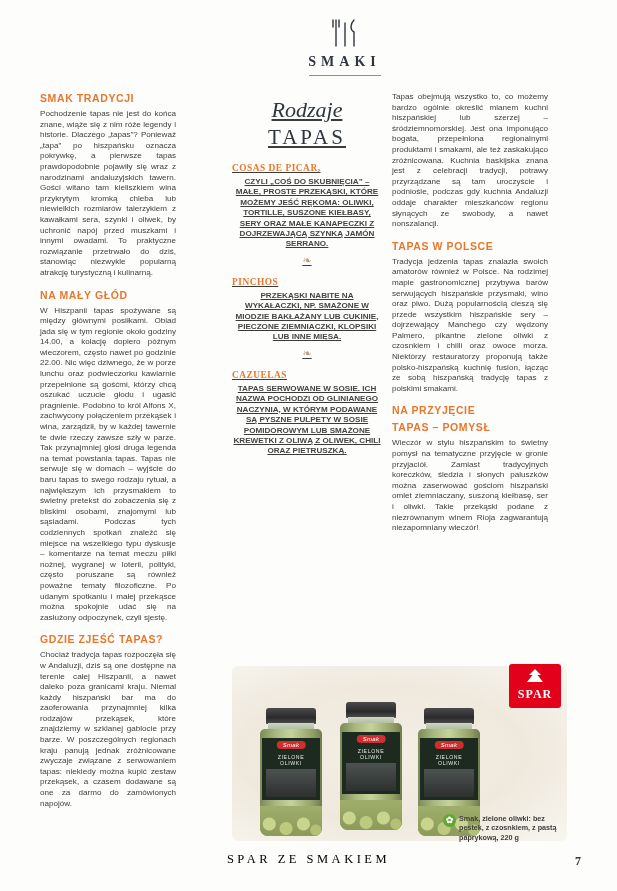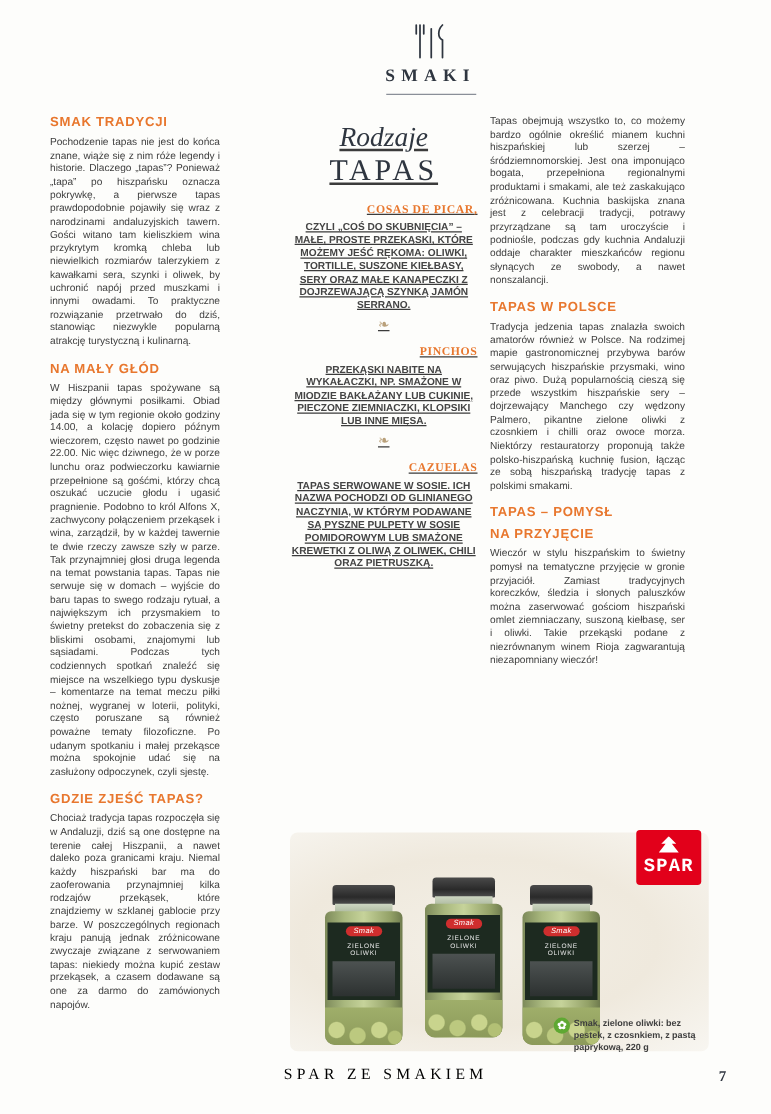--- a/index.html
+++ b/index.html
@@ -84,27 +84,27 @@
   }
   .mid-title .script {
     font-family: "Liberation Serif", serif;
     font-style: italic;
     font-size: 22px;
     color: #2f3640;
     line-height: 24px;
   }
   .mid-title .tapas {
     font-family: "Liberation Serif", serif;
-    font-size: 24px;
+    font-size: 21px;
     letter-spacing: 3px;
     color: #2f3640;
     line-height: 30px;
   }
   .mid-sub {
-    text-align: right;
+    text-align: left;
     font-size: 9.4px;
     font-weight: bold;
     color: #e8772e;
     letter-spacing: .5px;
     margin: 10px 0 3px 0;
     line-height: 12px;
     font-family: "Liberation Serif", serif;
   }
   .mid-text {
     text-align: center;
@@ -237,24 +237,24 @@
     border-radius: 3px;
     text-align: center;
   }
   .spar-badge .fir {
     display: block;
     margin: 5px auto 1px auto;
     width: 20px; height: 14px;
   }
   .spar-badge .txt {
     color: #fff;
-    font-size: 15px;
+    font-size: 12px;
     font-weight: bold;
     letter-spacing: 1px;
-    font-family: Liberation Mono, monospace;
+    font-family: Liberation Serif, serif;
   }
 
   .prod-caption {
     position: absolute;
     right: 0;
     bottom: 8px;
     width: 108px;
     font-size: 7.2px;
     line-height: 9.4px;
     color: #3e3e3e;
@@ -342,22 +342,22 @@
     <div class="mid-sub">CAZUELAS</div>
     <div class="mid-text">TAPAS SERWOWANE W SOSIE. ICH NAZWA POCHODZI OD GLINIANEGO NACZYNIA, W KTÓRYM PODAWANE SĄ PYSZNE PULPETY W SOSIE POMIDOROWYM LUB SMAŻONE KREWETKI Z OLIWĄ Z OLIWEK, CHILI ORAZ PIETRUSZKĄ.</div>
   </div>
 
   <div class="col col-right">
     <p class="body">Tapas obejmują wszystko to, co możemy bardzo ogólnie określić mianem kuchni hiszpańskiej lub szerzej – śródziemnomorskiej. Jest ona imponująco bogata, przepełniona regionalnymi produktami i smakami, ale też zaskakująco zróżnicowana. Kuchnia baskijska znana jest z celebracji tradycji, potrawy przyrządzane są tam uroczyście i podniośle, podczas gdy kuchnia Andaluzji oddaje charakter mieszkańców regionu słynących ze swobody, a nawet nonszalancji.</p>
 
     <h2 class="sec">TAPAS W POLSCE</h2>
     <p class="body">Tradycja jedzenia tapas znalazła swoich amatorów również w Polsce. Na rodzimej mapie gastronomicznej przybywa barów serwujących hiszpańskie przysmaki, wino oraz piwo. Dużą popularnością cieszą się przede wszystkim hiszpańskie sery – dojrzewający Manchego czy wędzony Palmero, pikantne zielone oliwki z czosnkiem i chilli oraz owoce morza. Niektórzy restauratorzy proponują także polsko-hiszpańską kuchnię fusion, łącząc ze sobą hiszpańską tradycję tapas z polskimi smakami.</p>
 
+    <h2 class="sec">NA PRZYJĘCIE</h2>
     <h2 class="sec">TAPAS – POMYSŁ</h2>
-    <h2 class="sec">NA PRZYJĘCIE</h2>
     <p class="body">Wieczór w stylu hiszpańskim to świetny pomysł na tematyczne przyjęcie w gronie przyjaciół. Zamiast tradycyjnych koreczków, śledzia i słonych paluszków można zaserwować gościom hiszpański omlet ziemniaczany, suszoną kiełbasę, ser i oliwki. Takie przekąski podane z niezrównanym winem Rioja zagwarantują niezapomniany wieczór!</p>
   </div>
 
   <div class="photo-zone">
     <div class="photo-bg"></div>
 
     <div class="jar jar1">
       <div class="lid"></div>
       <div class="neck"></div>
       <div class="glass">

